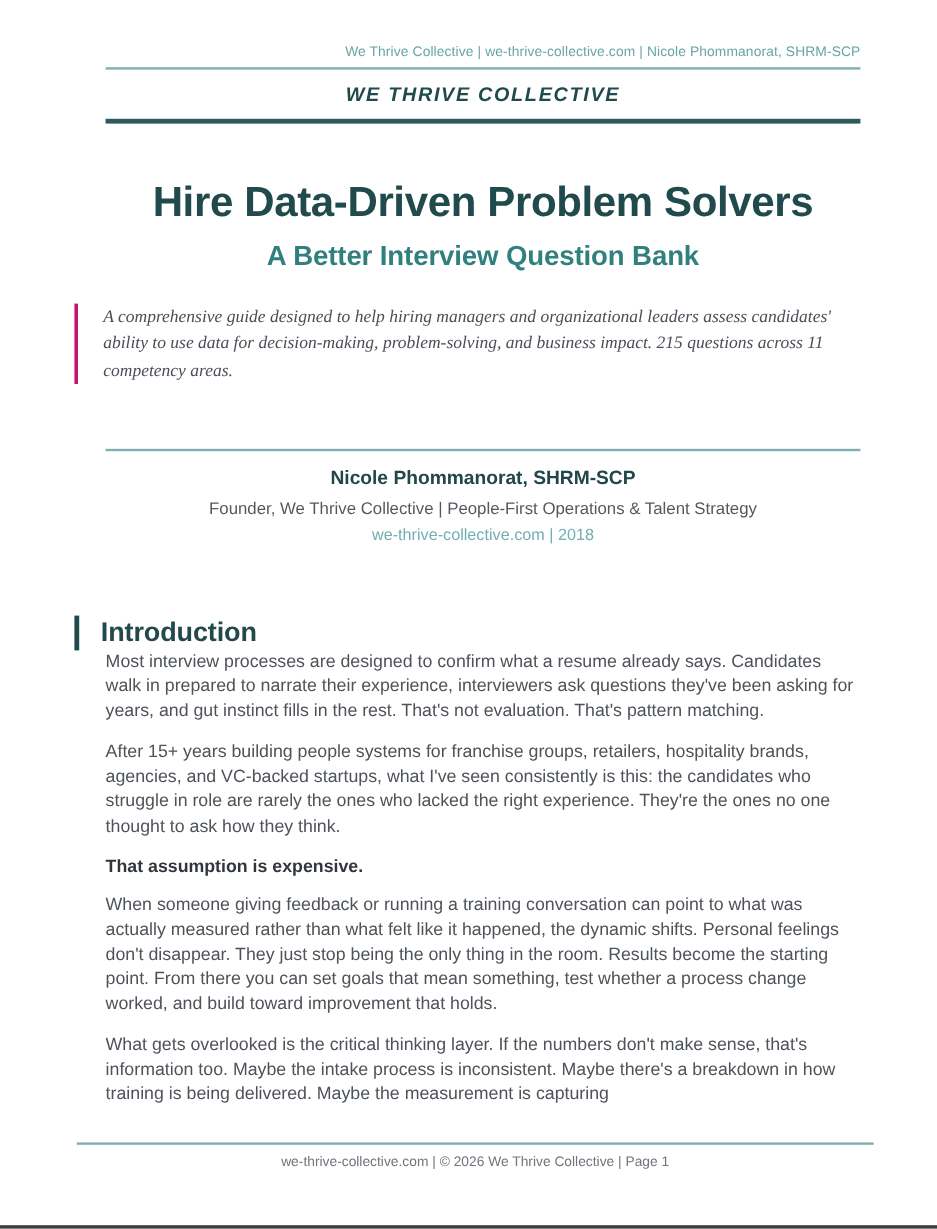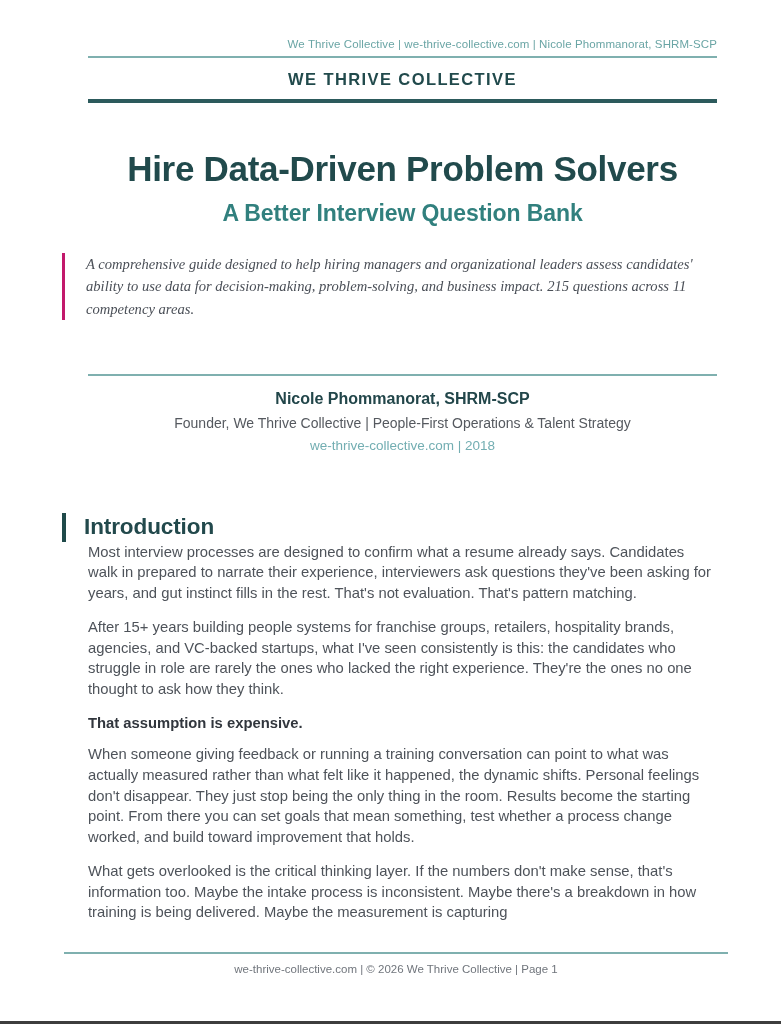--- a/index.html
+++ b/index.html
@@ -42,20 +42,21 @@
     background: #7fb0af;
     margin-top: 6px;
   }
   .brandline {
     text-align: center;
     font-size: 16.5px;
     font-weight: bold;
     letter-spacing: 1.4px;
     color: #214a4c;
     padding: 12px 0 10px;
+    font-style: italic;
   }
   .rule-thick {
     height: 4px;
     background: #2c5a5c;
   }
 
   
   .title-block { margin-top: 46px; }
   .doc-title {
     text-align: center;

